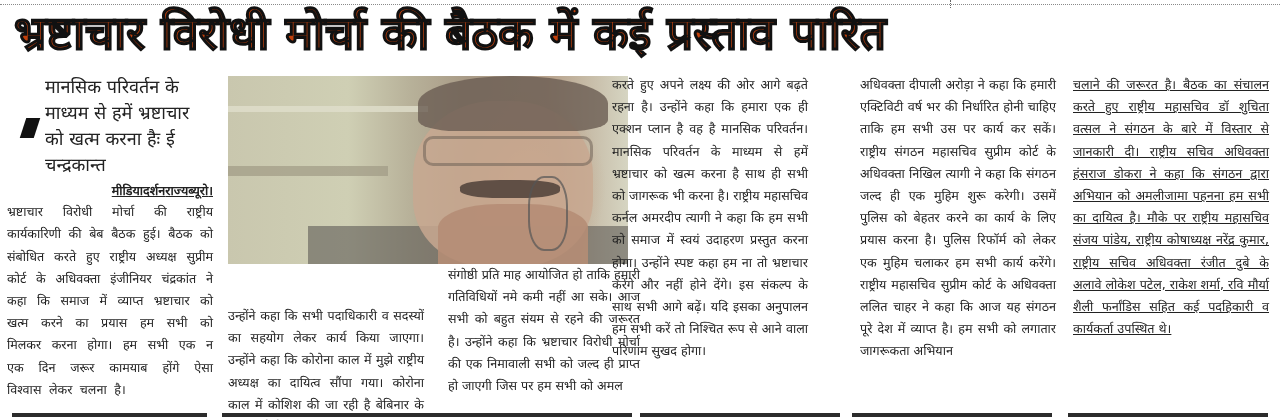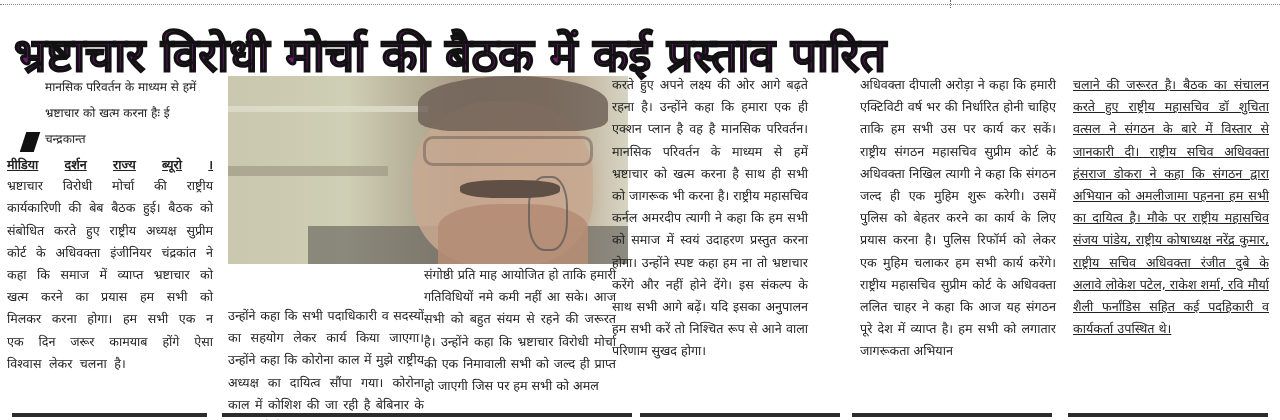--- a/index.html
+++ b/index.html
@@ -9,51 +9,51 @@
     .top-rule {
       position: absolute; left: 0; top: 4px; width: 1280px; height: 0;
       border-top: 1px dotted #8a8a8a;
     }
     .top-tick {
       position: absolute; left: 950px; top: 0; width: 1px; height: 8px;
       border-left: 1px dotted #666;
     }
 
     .headline {
-      position: absolute; left: 14px; top: 26px; width: 1250px; height: 58px;
+      position: absolute; left: 14px; top: 4px; width: 1250px; height: 58px;
       font-family: "DejaVu Sans", sans-serif; font-weight: 900;
       font-size: 46px; line-height: 58px; letter-spacing: 0px;
-      color: #701a75; white-space: nowrap;
+      color: #c2410c; white-space: nowrap;
       transform: scaleX(1.0);
       transform-origin: left center;
       -webkit-text-stroke: 1.6px #111;
     }
 
     .col {
       position: absolute; top: 74px;
       font-family: "DejaVu Sans", sans-serif;
       font-size: 12.6px; line-height: 22.2px;
       color: #222; text-align: justify;
     }
     .col p { margin: 0; }
 
     .col1 { left: 7px; width: 206px; }
     .kicker {
-      display: flex; align-items: flex-end;
-      font-size: 12px; line-height: 26px; color: #222;
+      display: flex; align-items: center;
+      font-size: 18px; line-height: 26px; color: #222;
     }
     .kicker-mark {
       flex: 0 0 auto; width: 14px; height: 20px; margin: 4px 8px 0 16px;
       background: #111; transform: skewX(-18deg);
     }
     .kicker-text { text-align: left; }
     .byline {
       font-weight: bold; text-decoration: underline;
       font-size: 12.6px; line-height: 22.2px;
-      display: flex; justify-content: space-between;
+      display: flex; justify-content: flex-end;
       margin-top: 2px;
     }
     .body-text { text-align: justify; font-family: Liberation Mono, monospace; }
 
     .photo {
       position: absolute; left: 228px; top: 76px; width: 400px; height: 188px;
       overflow: hidden;
       background:
         radial-gradient(ellipse 60px 80px at 300px 115px, rgba(210,170,140,0.85), rgba(210,170,140,0) 70%),
         radial-gradient(ellipse 110px 120px at 290px 110px, rgba(190,150,120,0.9), rgba(170,140,110,0) 80%),
@@ -64,21 +64,21 @@
     .ph-shelf2 { left: 0; top: 30px; width: 200px; height: 6px; background: #e0dfcc; opacity: 0.8; }
     .ph-hair { left: 190px; top: 0; width: 190px; height: 55px; border-radius: 50% 50% 20% 20%; background: #6a5d52; opacity: 0.8; }
     .ph-face { left: 185px; top: 25px; width: 180px; height: 165px; border-radius: 45% 45% 40% 40%; background: #c8a891; opacity: 0.85; }
     .ph-glasses { left: 195px; top: 60px; width: 170px; height: 30px; border: 3px solid #6f6258; border-radius: 10px; opacity: 0.55; }
     .ph-mustache { left: 232px; top: 104px; width: 100px; height: 18px; border-radius: 40%; background: #4e4038; opacity: 0.85; }
     .ph-hand { left: 210px; top: 128px; width: 150px; height: 60px; border-radius: 40% 40% 0 0; background: #b58d76; opacity: 0.9; }
     .ph-shirt { left: 80px; top: 150px; width: 320px; height: 40px; background: #5e5a55; opacity: 0.6; }
     .ph-spectacle-arm { left: 300px; top: 100px; width: 40px; height: 75px; border: 2px solid #555; border-radius: 40%; opacity: 0.7; }
 
     .col2 { left: 228px; top: 264px; width: 196px; margin-top: 41px; }
-    .col3 { left: 424px; top: 264px; width: 192px; }
+    .col3 { left: 448px; top: 264px; width: 192px; }
     .col4 { left: 612px; width: 196px; }
     .col5 { left: 860px; width: 196px; }
     .col6 { left: 1073px; width: 196px; text-decoration: underline; }
 
     .bottom-rule {
       position: absolute; height: 4px; background: #2c2c2c; top: 413px;
     }
     .br1 { left: 12px; width: 195px; }
     .br2 { left: 222px; width: 410px; }
     .br3 { left: 640px; width: 200px; }

